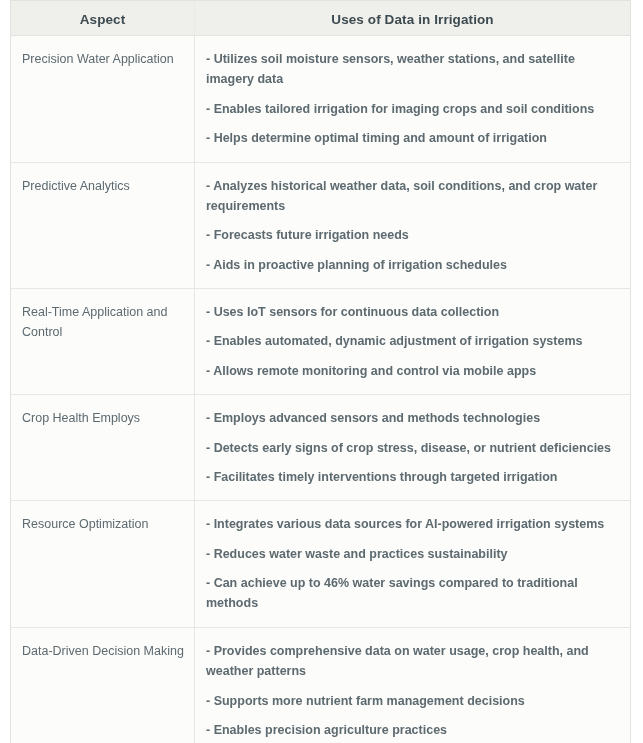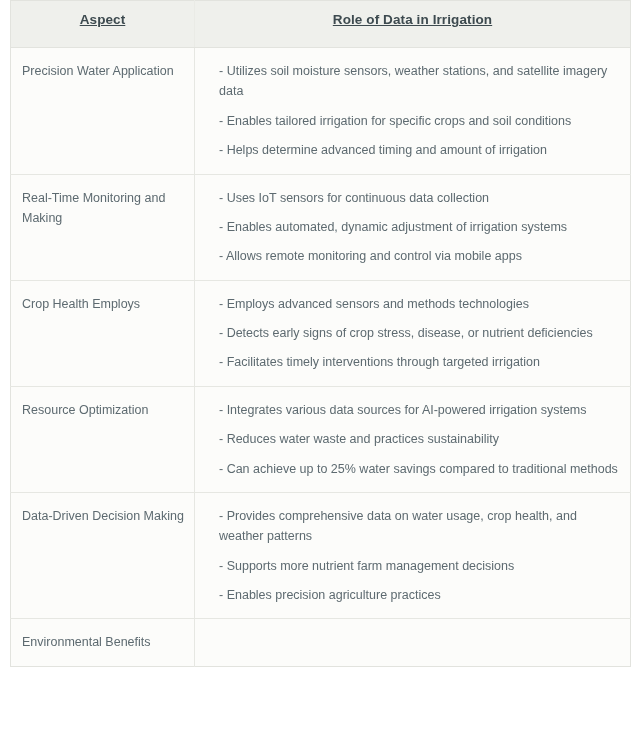--- a/index.html
+++ b/index.html
@@ -27,24 +27,23 @@
   col.col-aspect { width: 184px; }
   col.col-role   { width: 436px; }
 
   thead th {
     background: #eff0ec;
     border-bottom: 1px solid #e2e3de;
     color: #3d4a4f;
     font-size: 13.5px;
     font-weight: 700;
     text-align: center;
-    padding: 11px 8px 20px 8px;
+    padding: 11px 8px 8px 8px;
     vertical-align: middle;
     letter-spacing: 0.1px;
-    text-decoration: underline;
   }
   thead th.th-role {
     border-left: 1px solid #eaebe6;
   }
 
   tbody td {
     border-top: 1px solid #e6e7e2;
     color: #5d6a70;
     font-size: 12.5px;
     vertical-align: top;
@@ -62,55 +61,66 @@
     border-left: 1px solid #e6e7e2;
     padding: 13px 12px 13px 11px;
   }
   ul.bullets {
     list-style: none;
     margin: 0;
     padding: 0;
   }
   ul.bullets li {
     line-height: 1.63;
-    margin: 0 0 9px 13px;
+    margin: 0 0 9px 0;
     padding: 0;
+    font-weight: bold;
   }
   ul.bullets li:last-child {
     margin-bottom: 0;
   }
 </style>
 </head>
 <body>
 
 <div class="table-wrap">
   <table class="data-table">
     <colgroup>
       <col class="col-aspect">
       <col class="col-role">
     </colgroup>
     <thead>
       <tr>
         <th class="th-aspect">Aspect</th>
-        <th class="th-role">Role of Data in Irrigation</th>
+        <th class="th-role">Uses of Data in Irrigation</th>
       </tr>
     </thead>
     <tbody id="table-body">
         <tr>
           <td class="cell-aspect">Precision Water Application</td>
           <td class="cell-role">
             <ul class="bullets">
               <li>- Utilizes soil moisture sensors, weather stations, and satellite imagery data</li>
-              <li>- Enables tailored irrigation for specific crops and soil conditions</li>
-              <li>- Helps determine advanced timing and amount of irrigation</li>
+              <li>- Enables tailored irrigation for imaging crops and soil conditions</li>
+              <li>- Helps determine optimal timing and amount of irrigation</li>
             </ul>
           </td>
         </tr>
         <tr>
-          <td class="cell-aspect">Real-Time Monitoring and Making</td>
+          <td class="cell-aspect">Predictive Analytics</td>
+          <td class="cell-role">
+            <ul class="bullets">
+              <li>- Analyzes historical weather data, soil conditions, and crop water requirements</li>
+              <li>- Forecasts future irrigation needs</li>
+              <li>- Aids in proactive planning of irrigation schedules</li>
+            </ul>
+          </td>
+        </tr>
+        <tr>
+          <td class="cell-aspect">Real-Time Application and Control</td>
           <td class="cell-role">
             <ul class="bullets">
               <li>- Uses IoT sensors for continuous data collection</li>
               <li>- Enables automated, dynamic adjustment of irrigation systems</li>
               <li>- Allows remote monitoring and control via mobile apps</li>
             </ul>
           </td>
         </tr>
         <tr>
           <td class="cell-aspect">Crop Health Employs</td>
@@ -121,21 +131,21 @@
               <li>- Facilitates timely interventions through targeted irrigation</li>
             </ul>
           </td>
         </tr>
         <tr>
           <td class="cell-aspect">Resource Optimization</td>
           <td class="cell-role">
             <ul class="bullets">
               <li>- Integrates various data sources for AI-powered irrigation systems</li>
               <li>- Reduces water waste and practices sustainability</li>
-              <li>- Can achieve up to 25% water savings compared to traditional methods</li>
+              <li>- Can achieve up to 46% water savings compared to traditional methods</li>
             </ul>
           </td>
         </tr>
         <tr>
           <td class="cell-aspect">Data-Driven Decision Making</td>
           <td class="cell-role">
             <ul class="bullets">
               <li>- Provides comprehensive data on water usage, crop health, and weather patterns</li>
               <li>- Supports more nutrient farm management decisions</li>
               <li>- Enables precision agriculture practices</li>

